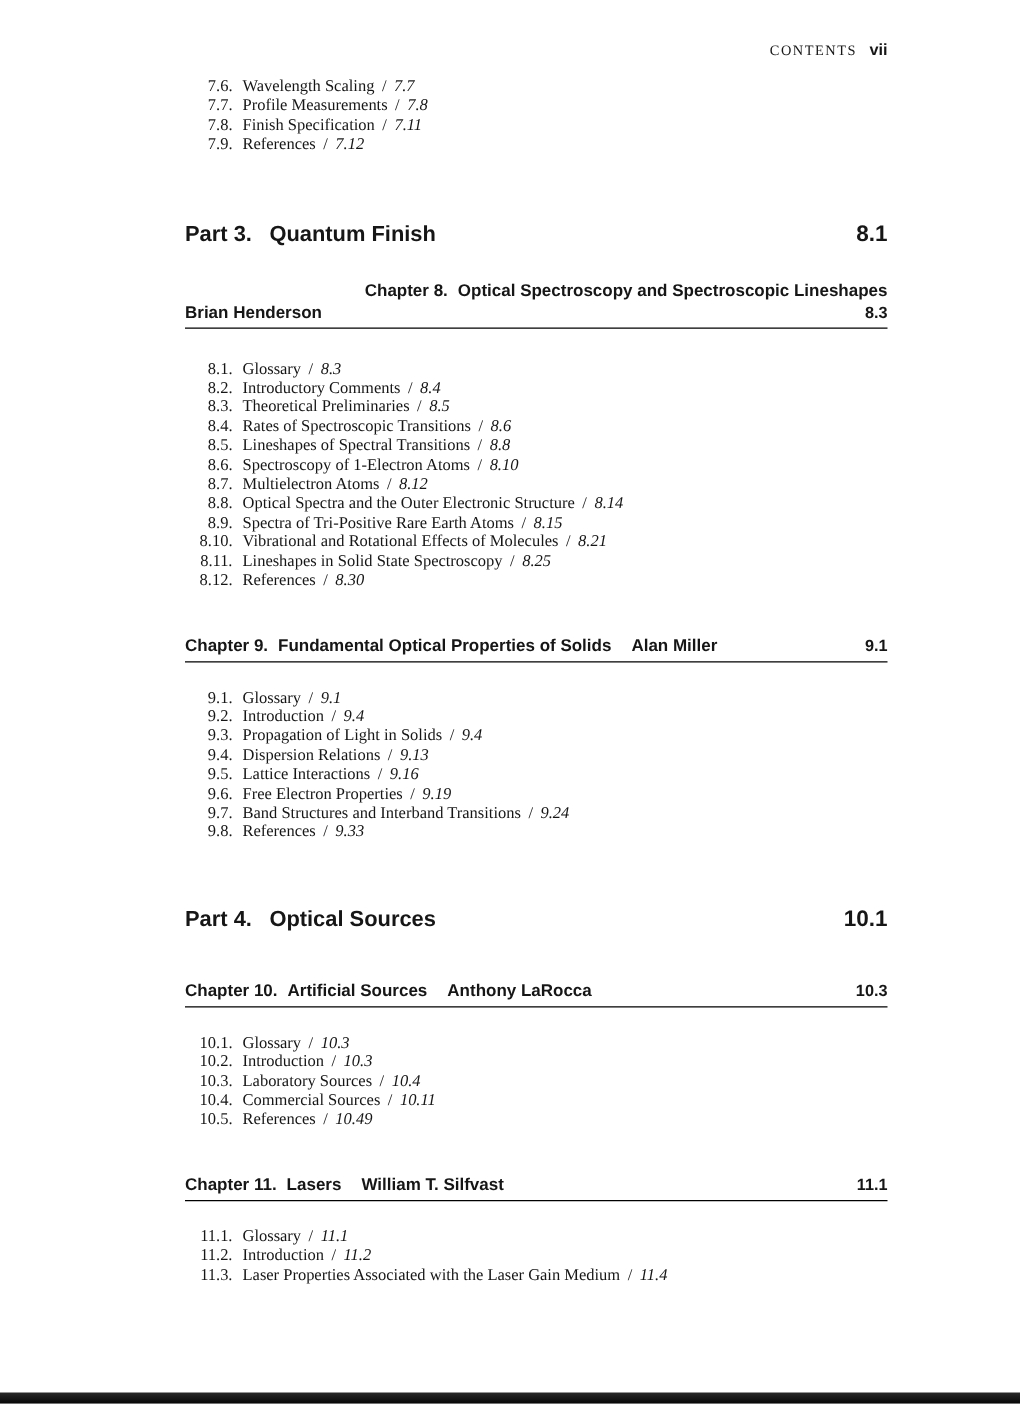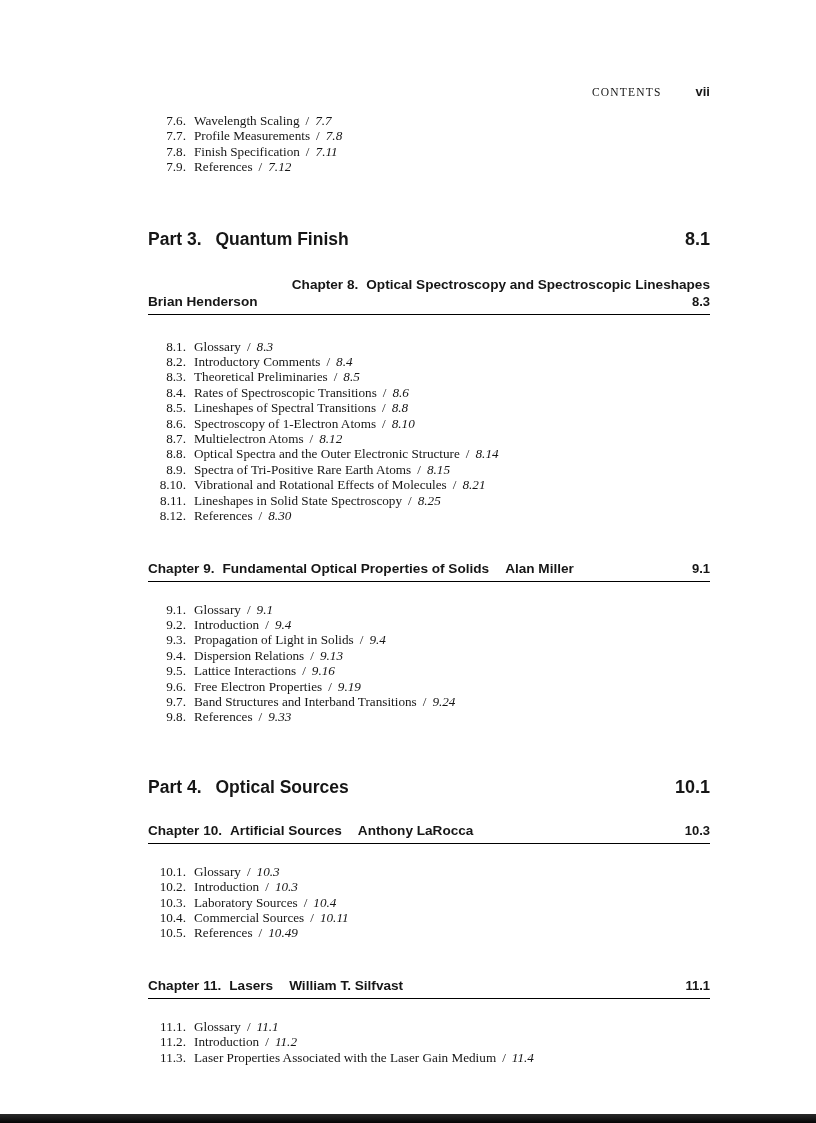--- a/index.html
+++ b/index.html
@@ -8,37 +8,37 @@
     background: #ffffff;
     color: #161616;
     font-family: "Liberation Serif", serif;
     position: relative;
     overflow: hidden;
   }
   .page {
     position: absolute;
     top: 0; left: 0;
     width: 798px; height: 1123px;
-    padding: 84px 88px 0 148px;
+    padding: 32px 88px 0 148px;
     box-sizing: border-box;
   }
   
   .running-head {
     display: flex;
     justify-content: flex-end;
     align-items: baseline;
     font-size: 11.5px;
     letter-spacing: 1.2px;
   }
   .running-head .folio {
     font-family: "Liberation Sans", sans-serif;
     font-weight: bold;
     font-size: 13px;
     letter-spacing: 0;
-    margin-left: 34px;
+    margin-left: 10px;
   }
   
   .entries { margin-top: 14px; }
   .entry {
     display: flex;
     font-size: 13.2px;
     line-height: 15.4px;
     white-space: nowrap;
   }
   .entry .num { width: 38px; text-align: right; flex: none; margin-right: 8px; }
@@ -72,21 +72,21 @@
   .chapter .pagenum { font-size: 13px; margin-left: auto; }
   .chapter .rule { border-bottom: 1.5px solid #000; margin-top: 4px; }
   .left-group { display: flex; align-items: baseline; }
   
   .mt-part3   { margin-top: 54px; }
   .mt-ch8     { margin-top: 26px; }
   .mt-g8      { margin-top: 24px; }
   .mt-ch9     { margin-top: 36px; }
   .mt-g9      { margin-top: 20px; }
   .mt-part4   { margin-top: 52px; }
-  .mt-ch10    { margin-top: 24px; }
+  .mt-ch10    { margin-top: 38px; }
   .mt-g10     { margin-top: 20px; }
   .mt-ch11    { margin-top: 36px; }
   .mt-g11     { margin-top: 20px; }
   
   .page-edge {
     position: absolute;
     left: 0; bottom: 0;
     width: 816px; height: 9px;
     background: linear-gradient(#2a2a2a, #050505);
   }

